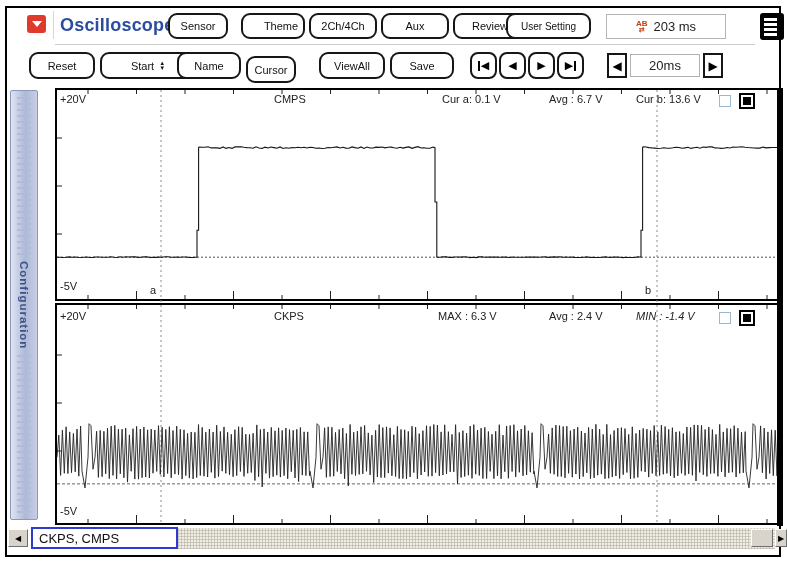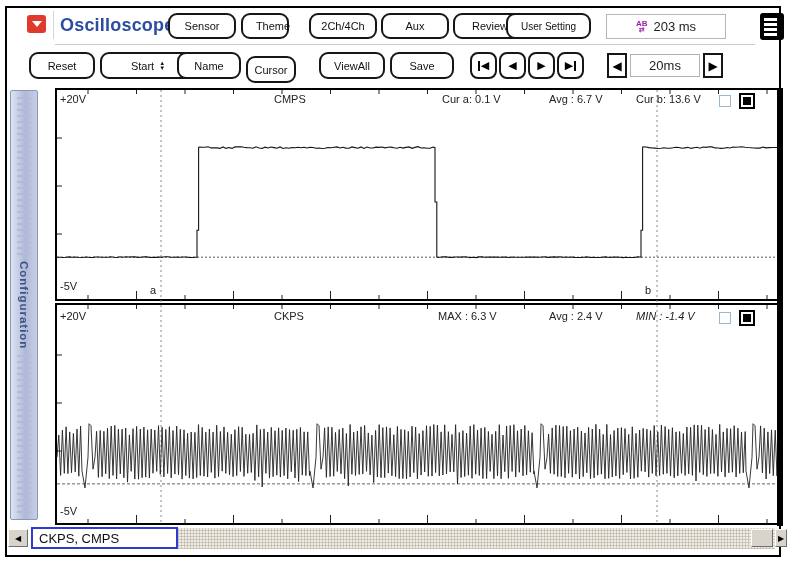--- a/index.html
+++ b/index.html
@@ -13,21 +13,21 @@
           display:flex;align-items:center;justify-content:center;
           font-size:11px;color:#111;cursor:default;white-space:nowrap;}
   .row2{height:27px;}
   .app-icon{left:27px;top:15px;width:19px;height:18px;background:#e03a2c;border-radius:3px;
             display:flex;align-items:center;justify-content:center;}
   .app-icon .tri{width:0;height:0;border-left:5px solid transparent;border-right:5px solid transparent;border-top:6px solid #fff;}
   .vsep{left:53px;top:11px;width:1px;height:28px;background:#d6d6d6;}
   .title{left:60px;top:15px;font-size:18px;font-weight:bold;color:#2a4da1;letter-spacing:.2px;}
   .time-box{left:606px;top:14px;width:120px;height:25px;border:1px solid #b5b5b5;background:#fff;
             display:flex;align-items:center;justify-content:center;gap:6px;font-size:13px;color:#222;}
-  .ab-icon{display:flex;flex-direction:column;align-items:center;line-height:6px;color:#a21caf;font-weight:bold;}
+  .ab-icon{display:flex;flex-direction:column;align-items:center;line-height:6px;color:#c2410c;font-weight:bold;}
   .ab-icon .t1{font-size:8px;}
   .ab-icon .t2{font-size:7px;}
   .menu-icon{left:760px;top:13px;width:24px;height:27px;background:#000;border-radius:3px;
              display:flex;flex-direction:column;justify-content:center;gap:2px;padding:4px;}
   .menu-icon .bar{width:13px;height:3px;background:#fff;}
   .hline1{left:55px;top:44px;width:700px;height:1px;background:#cbcbcb;}
   .spin{display:flex;flex-direction:column;line-height:5px;font-size:6px;margin-left:5px;color:#111;}
   .pb-btn{width:27px;height:27px;border:2px solid #161616;border-radius:8px;background:#fff;
           display:flex;align-items:center;justify-content:center;gap:1px;font-size:11px;color:#000;}
   .pb-bar{width:2px;height:10px;background:#000;}
@@ -61,22 +61,22 @@
 </head>
 <body>
 
 <div class="abs frame"></div>
 
 <div class="abs app-icon">
   <span class="tri"></span>
 </div>
 <div class="abs vsep"></div>
 <div class="abs title">Oscilloscope</div>
-<div class="abs tb-btn" style="left:168px;top:13px;width:68px;">Sensor</div>
-<div class="abs tb-btn" style="left:241px;top:13px;width:48px;padding-left:16px;">Theme</div>
+<div class="abs tb-btn" style="left:168px;top:13px;width:60px;">Sensor</div>
+<div class="abs tb-btn" style="left:241px;top:13px;width:64px;padding-left:16px;">Theme</div>
 <div class="abs tb-btn" style="left:309px;top:13px;width:68px;">2Ch/4Ch</div>
 <div class="abs tb-btn" style="left:381px;top:13px;width:68px;">Aux</div>
 <div class="abs tb-btn" style="left:453px;top:13px;width:74px;">Review</div>
 <div class="abs tb-btn" style="left:506px;top:13px;width:85px;font-size:10px;">User Setting</div>
 <div class="abs time-box">
   <span class="ab-icon">
       <span class="t1">AB</span>
       <span class="t2">⇄</span>
     </span>
   <span>203 ms</span>

